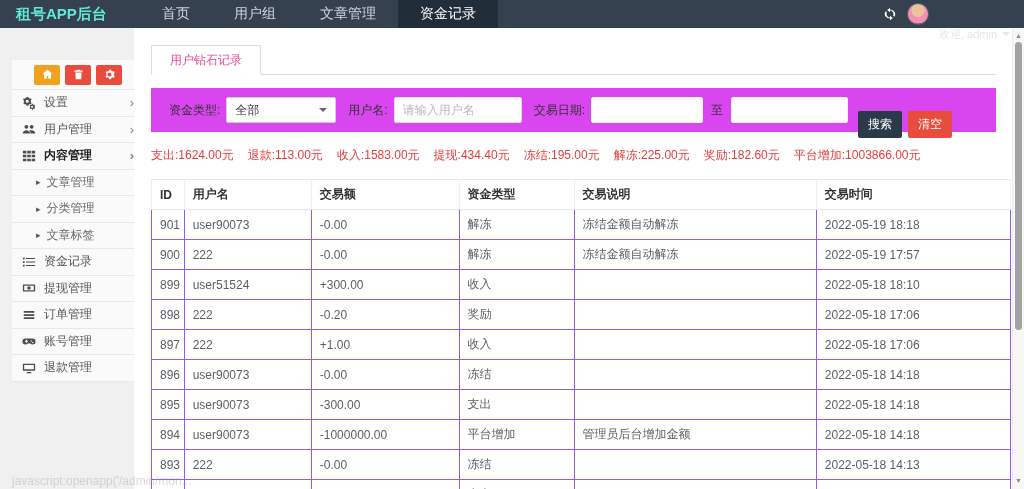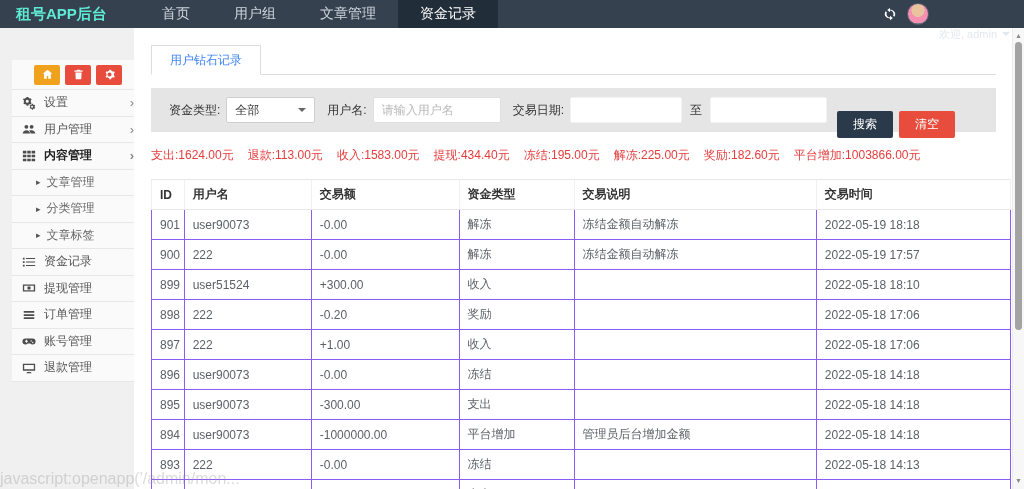--- a/index.html
+++ b/index.html
@@ -29,50 +29,50 @@
   .side-item { height:26.5px; display:flex; align-items:center; padding:0 10px; border-bottom:1px solid #e7e7e7; color:#555; cursor:pointer; background:#fafafa; }
   .side-item svg { width:14px; height:14px; fill:#4d4d4d; margin-right:8px; flex:0 0 auto; }
   .side-item .chev { margin-left:auto; color:#888; font-size:13px; }
   .side-item.active { color:#222; font-weight:bold; }
   .side-sub { padding-left:24px; font-size:12px; color:#666; }
   .side-sub .tri { color:#555; font-size:9px; margin-right:6px; }
 
   
   .main { position:absolute; top:28px; left:134px; width:878px; height:461px; background:#ffffff; padding:17px 0 0 17px; }
   .tabs { display:flex; border-bottom:1px solid #ddd; height:30px; width:845px; }
-  .tab { height:30px; padding:0 18px; display:flex; align-items:center; background:#fff; border:1px solid #ddd; border-bottom:1px solid #fff; margin-bottom:-1px; color:#3b82f6; cursor:pointer; }
-
-  .filter-bar { margin-top:13px; width:845px; height:44px; background:#e5e5e5; display:flex; align-items:center; padding:0 12px; gap:6px; }
+  .tab { height:30px; padding:0 18px; display:flex; align-items:center; background:#fff; border:1px solid #ddd; border-bottom:1px solid #fff; margin-bottom:-1px; color:#ec4899; cursor:pointer; }
+
+  .filter-bar { margin-top:13px; width:845px; height:44px; background:#d946ef; display:flex; align-items:center; padding:0 12px; gap:6px; }
   .f-label { color:#333; margin-left:6px; }
-  .f-select { width:89px; height:26px; background:#fff; border:1px solid #cfcfcf; border-radius:2px; display:flex; align-items:center; justify-content:space-between; padding:12px 8px; color:#333; cursor:pointer; }
+  .f-select { width:110px; height:26px; background:#fff; border:1px solid #cfcfcf; border-radius:2px; display:flex; align-items:center; justify-content:space-between; padding:12px 8px; color:#333; cursor:pointer; }
   .sel-caret { width:0; height:0; border-left:4px solid transparent; border-right:4px solid transparent; border-top:4px solid #666; }
   .f-input { height:26px; border:1px solid #e0e0e0; border-radius:2px; padding:8px 8px; font-size:12px; color:#333; font-family:inherit; width:128px; background:#fff; }
   .f-input::placeholder { color:#b8b8b8; }
   .f-date { width:112px; border:1px solid #f3f3f3; }
   .f-date2 { width:117px; }
   .to-label { color:#333; margin:0 2px; }
-  .btn { height:27px; border:none; border-radius:2px; color:#fff; font-size:12px; font-family:inherit; cursor:pointer; padding:0 16px;margin-top:28px; }
+  .btn { height:27px; border:none; border-radius:2px; color:#fff; font-size:12px; font-family:inherit; cursor:pointer; padding:0 10px;margin-top:28px; }
   .btn-search { background:#2b3a4a; margin-left:4px; }
   .btn-clear { background:#e74c3c; }
 
   .summary { margin-top:15px; display:flex; gap:14px; color:#e43c3c; font-size:12px; width:860px; }
 
   .data-table { margin-top:15px; width:860px; border-collapse:collapse; table-layout:fixed; }
   .data-table th { text-align:left; font-size:12px; color:#333; font-weight:bold; padding:6px 8px; border:1px solid #eef0f2; border-top:1px solid #e6e8ea; border-bottom:1px solid #e6e8ea; height:24px; }
   .data-table td { font-size:12px; color:#5c6066; padding:6px 8px; border:1px solid #8b5cf6; height:24.5px; white-space:nowrap; overflow:hidden; }
   .col-id { width:3.8%; } .col-user { width:14.8%; } .col-amount { width:17.2%; }
   .col-type { width:13.4%; } .col-desc { width:28.2%; } .col-time { width:22.6%; }
 
   
   .scrollbar { position:absolute; top:28px; right:0; width:12px; height:461px; background:#f7f7f7; border-left:1px solid #ececec; }
   .sb-arrow { position:absolute; left:0; width:11px; height:12px; color:#8a8a8a; font-size:7px; text-align:center; line-height:12px; cursor:pointer; }
   .sb-up { top:2px; } .sb-down { bottom:2px; }
   .sb-thumb { position:absolute; left:2px; top:14px; width:7px; height:288px; background:#a3a3a3; border-radius:4px; cursor:pointer; }
 
-  .status-link { position:absolute; left:0; bottom:1px; font-size:16px; color:rgba(150,150,150,0.35); }
+  .status-link { position:absolute; left:12px; bottom:1px; font-size:12px; color:rgba(150,150,150,0.35); }
 </style>
 </head>
 <body>
 
 <div class="navbar">
   <div class="brand">租号APP后台</div>
   <div class="nav-items">
     <div class="nav-item">首页</div>
     <div class="nav-item">用户组</div>
     <div class="nav-item">文章管理</div>

